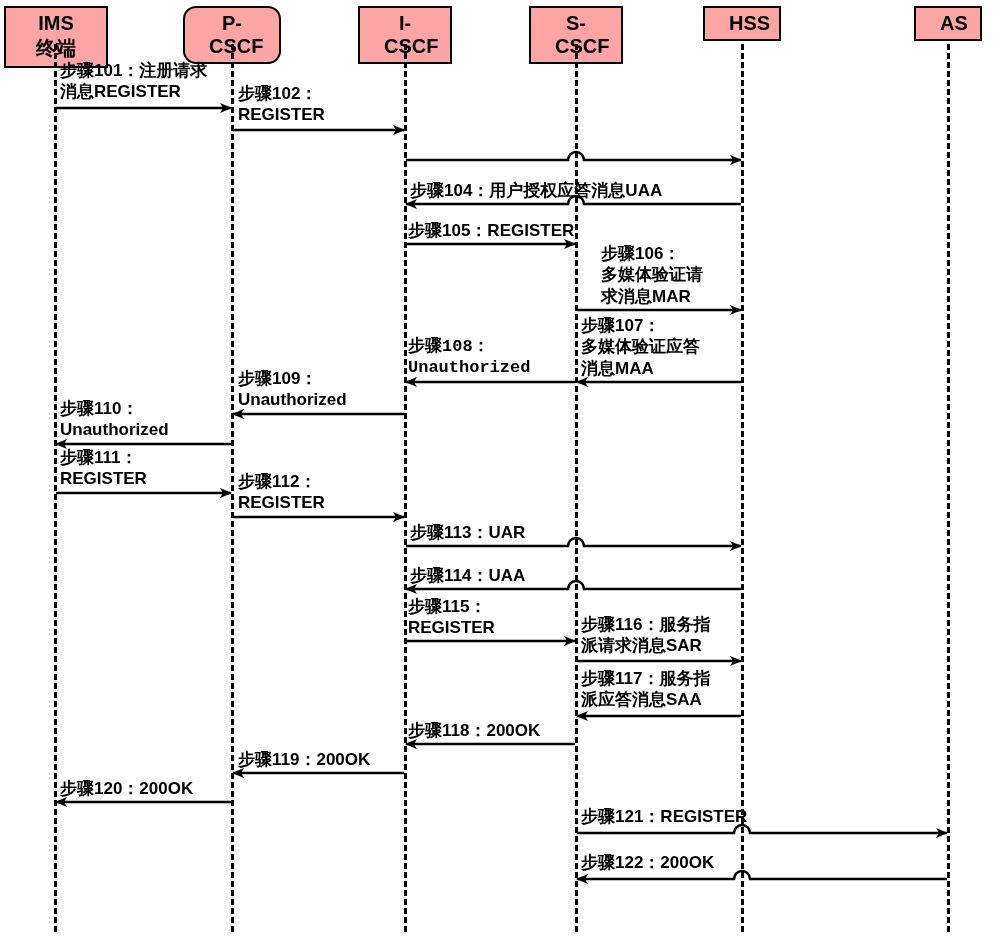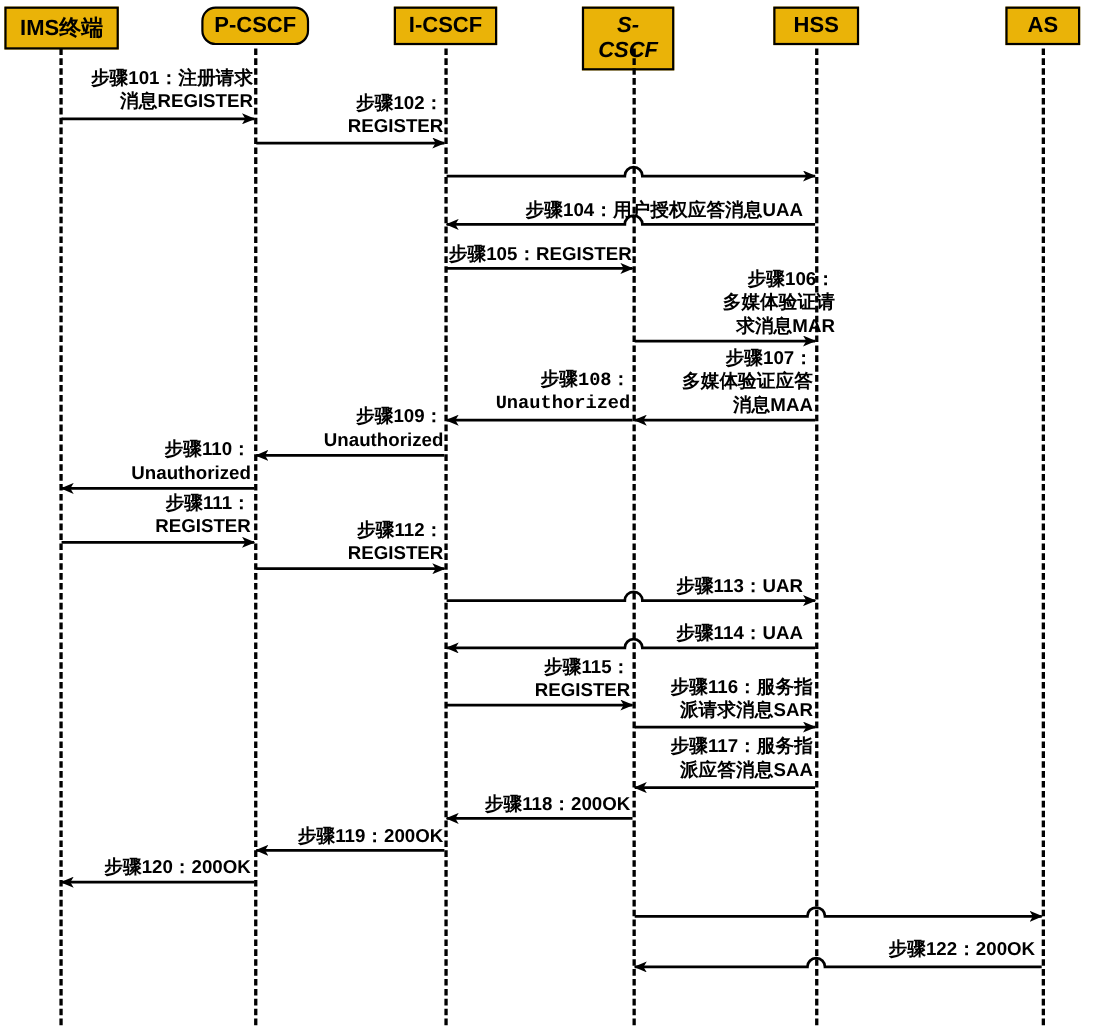--- a/index.html
+++ b/index.html
@@ -10,52 +10,52 @@
   }
   .diagram {
     position: relative;
     width: 1000px;
     height: 936px;
   }
   .actor-box {
     position: absolute;
     top: 6px;
     border: 2.5px solid #000;
-    padding: 4px 4px;
+    padding: 4px 24px;
     font-weight: bold;
     font-size: 20px;
     text-align: center;
-    background: #eab308;
+    background: #fca5a5;
     box-sizing: border-box;
   }
   .lifeline {
     position: absolute;
     top: 44px;
     bottom: 4px;
     border-left: 3px dashed #000;
   }
   .msg-label {
     position: absolute;
     font-size: 17px;
     font-weight: bold;
     color: #000;
     line-height: 1.25;
-    text-align: right;
+    text-align: left;
     white-space: pre;
   }
 </style>
 </head>
 <body>
 
 <div class="diagram">
 
   <div class="actor-box" style="left:4px; width:104px;">IMS终端</div>
   <div class="actor-box" style="left:183px; width:98px;border-radius:13px;">P-CSCF</div>
   <div class="actor-box" style="left:358px; width:94px;">I-CSCF</div>
-  <div class="actor-box" style="left:529px; width:84px;font-style:italic;">S-CSCF</div>
+  <div class="actor-box" style="left:529px; width:94px;">S-CSCF</div>
   <div class="actor-box" style="left:703px; width:78px;">HSS</div>
   <div class="actor-box" style="left:914px; width:68px;">AS</div>
 
   <div class="lifeline" style="left:54px;"></div>
   <div class="lifeline" style="left:231px;"></div>
   <div class="lifeline" style="left:404px;"></div>
   <div class="lifeline" style="left:575px;"></div>
   <div class="lifeline" style="left:741px;"></div>
   <div class="lifeline" style="left:947px;"></div>
 
@@ -139,15 +139,16 @@
   <div class="msg-label" style="left:410px; top:565px; width:320px;">步骤114：UAA</div>
   <div class="msg-label" style="left:408px; top:596px; width:165px;">步骤115：
 REGISTER</div>
   <div class="msg-label" style="left:581px; top:614px; width:158px;">步骤116：服务指
 派请求消息SAR</div>
   <div class="msg-label" style="left:581px; top:668px; width:158px;">步骤117：服务指
 派应答消息SAA</div>
   <div class="msg-label" style="left:408px; top:720px; width:165px;">步骤118：200OK</div>
   <div class="msg-label" style="left:238px; top:749px; width:165px;">步骤119：200OK</div>
   <div class="msg-label" style="left:60px; top:778px; width:168px;">步骤120：200OK</div>
+  <div class="msg-label" style="left:581px; top:806px; width:360px;">步骤121：REGISTER</div>
   <div class="msg-label" style="left:581px; top:852px; width:360px;">步骤122：200OK</div>
 
 </div>
 
 </body></html>

